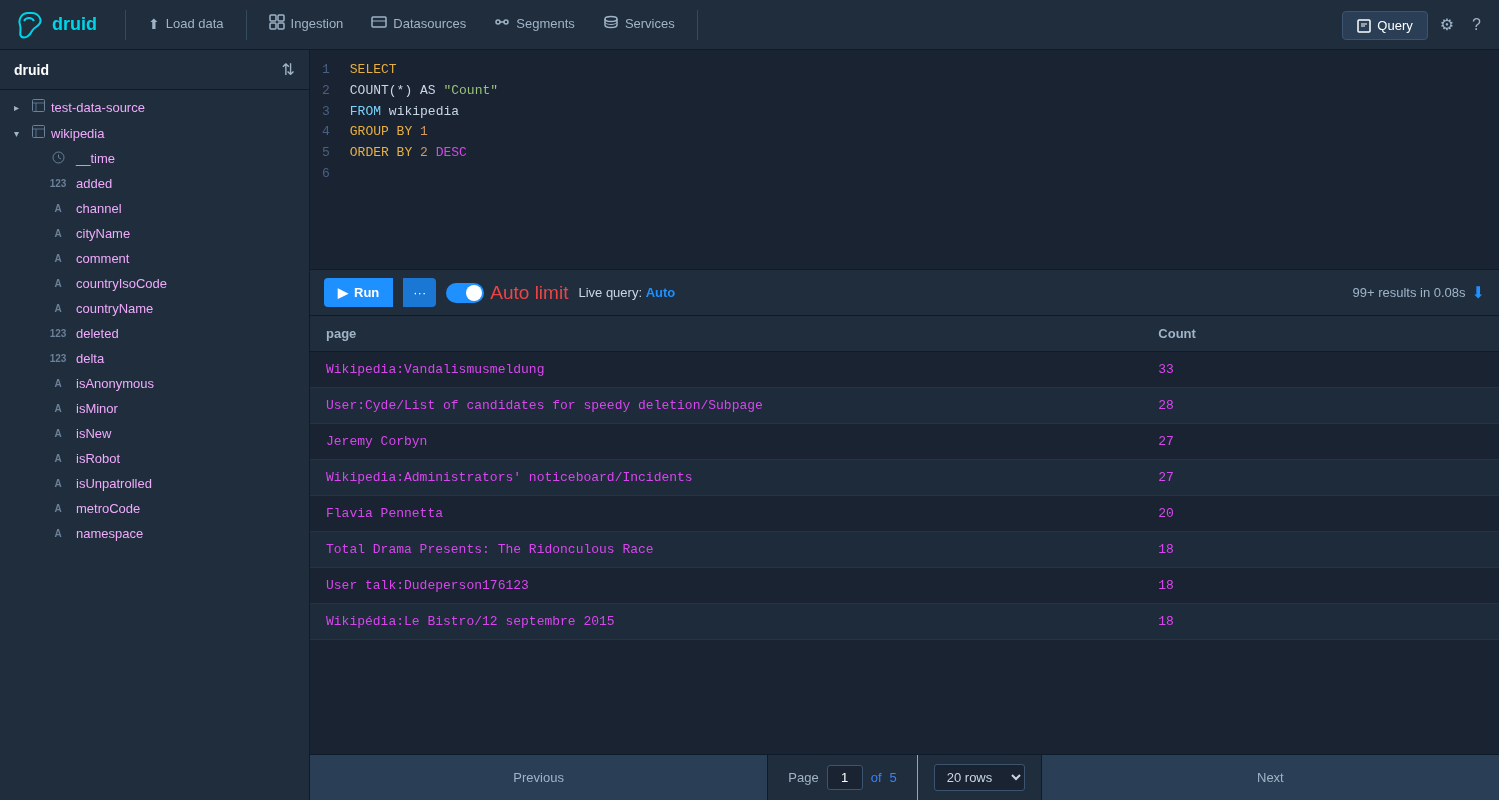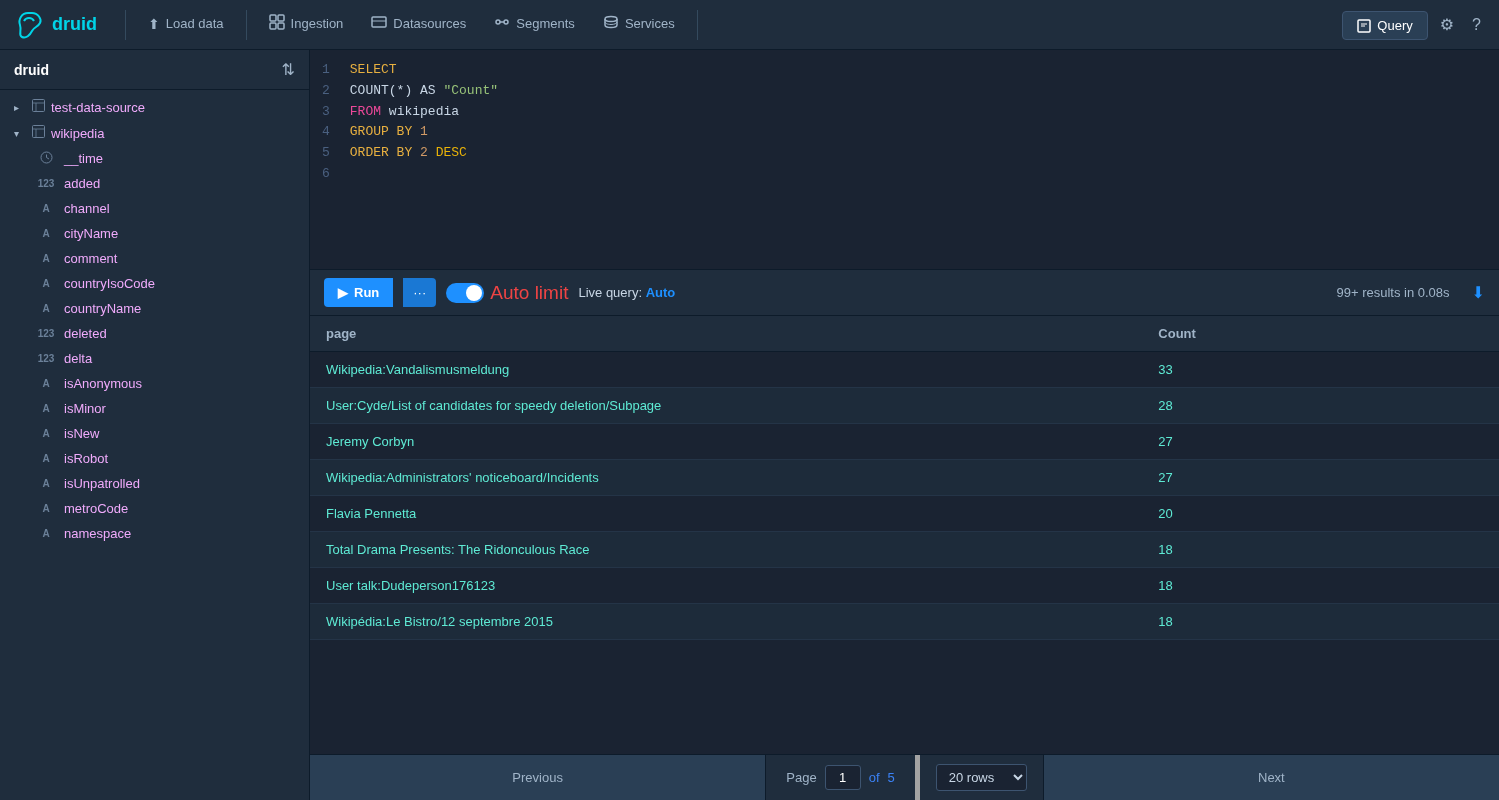--- a/index.html
+++ b/index.html
@@ -50,42 +50,42 @@
     .sidebar-list::-webkit-scrollbar-thumb { background: #3d5470; border-radius: 3px; }
 
     .tree-item {
       display: flex; align-items: center; padding: 5px 14px; cursor: pointer;
       color: #a0b4c8; gap: 6px; font-size: 13px;
     }
     .tree-item .chevron { font-size: 10px; width: 12px; color: #a0b4c8; }
     .tree-item .type-badge { font-size: 10px; color: #6b8099; min-width: 24px; text-align: center; font-weight: 600; }
     .tree-item .table-icon { font-size: 13px; color: #6b8099; }
     .tree-item .item-label { color: #f0abfc; }
-    .tree-item.indent-1 { padding-left: 34px; }
+    .tree-item.indent-1 { padding-left: 46px; }
 
     
     .content-area { flex: 1; display: flex; flex-direction: column; overflow: hidden; }
 
     
     .code-editor {
       background: #1a2332; border-bottom: 1px solid #0d1b2a;
       font-family: 'Courier New', monospace; font-size: 13px;
       flex-shrink: 0; min-height: 220px;
       display: flex;
     }
     .line-numbers {
       padding: 10px 12px; color: #4a6080; text-align: right;
       user-select: none; line-height: 1.6;
     }
     .code-content { padding: 10px 8px; line-height: 1.6; flex: 1; }
     .kw-select { color: #e8b040; }
-    .kw-from { color: #ec4899; text-align: center; }
+    .kw-from { color: #7dd3fc; text-align: center; }
     .kw-group { color: #e8b040; }
     .kw-order { color: #e8b040; }
-    .kw-desc { color: #eab308; }
+    .kw-desc { color: #d946ef; }
     .str-val { color: #98c379; }
     .num-val { color: #d19a66; }
     .plain { color: #c8d6e5; }
 
     
     .query-toolbar {
       display: flex; align-items: center; gap: 10px; padding: 8px 14px;
       background: #1f2d3d; border-bottom: 1px solid #0d1b2a;
     }
     .run-btn {
@@ -102,40 +102,40 @@
       width: 38px; height: 20px; background: #1e90ff; border-radius: 10px;
       position: relative; cursor: pointer;
     }
     .toggle-knob {
       position: absolute; right: 2px; top: 2px; width: 16px; height: 16px;
       background: #fff; border-radius: 50%;
     }
     .toggle-label { color: #ef4444; font-size: 19px; }
     .live-query { color: #c8d6e5; font-size: 13px; }
     .live-query-val { color: #1e90ff; font-weight: 600; }
-    .result-info { margin-left: auto; color: #a0b4c8; font-size: 13px; display: flex; align-items: center; gap: 22px; }
+    .result-info { margin-left: auto; color: #a0b4c8; font-size: 13px; display: flex; align-items: center; gap: 6px; }
     .result-info .download-icon { color: #1e90ff; font-size: 16px; cursor: pointer; }
 
     
     .results-area { flex: 1; overflow: hidden; display: flex; flex-direction: column; }
     .results-table-wrapper { flex: 1; overflow-y: auto; }
     .results-table-wrapper::-webkit-scrollbar { width: 8px; }
     .results-table-wrapper::-webkit-scrollbar-track { background: #1a2332; }
     .results-table-wrapper::-webkit-scrollbar-thumb { background: #3d5470; border-radius: 4px; }
 
     table.results-table {
       width: 100%; border-collapse: collapse;
     }
     table.results-table thead tr th {
       background: #1f2d3d; color: #a0b4c8; text-align: left;
       padding: 10px 16px; font-weight: 600; font-size: 13px;
       border-bottom: 1px solid #0d1b2a; position: sticky; top: 0; z-index: 1;
     }
     table.results-table tbody tr td {
-      padding: 10px 16px; color: #5eead4; border-bottom: 1px solid #243447; font-size: 13px;
+      padding: 10px 16px; color: #d946ef; border-bottom: 1px solid #243447; font-size: 13px; font-family: Liberation Mono, monospace;
     }
     table.results-table tbody tr:nth-child(even) { background: #1d2b3a; }
     table.results-table tbody tr:nth-child(odd) { background: #1a2332; }
 
     .col-page { width: 70%; }
     .col-count { width: 30%; }
 
     
     .pagination {
       display: flex; height: 46px;
@@ -149,21 +149,21 @@
     .pag-next-btn { border-left: 1px solid #0d1b2a; border-right: none; }
     .pag-center { display: flex; align-items: center; gap: 8px; padding: 0 20px; white-space: nowrap; }
     .pag-label { color: #a0b4c8; }
     .pag-page-num {
       background: #1a2332; border: 1px solid #3d5470; color: #fff;
       width: 36px; text-align: center; padding: 4px; border-radius: 3px; font-size: 13px;
     }
     .pag-of { color: #3b82f6; }
     .rows-select-wrapper {
       display: flex; align-items: center; padding: 0 16px; gap: 4px;
-      border-left: 5px solid #a3a3a3; height: 100%;
+      border-left: 1px solid #a3a3a3; height: 100%;
     }
     .rows-select {
       background: #1a2332; border: 1px solid #3d5470; color: #c8d6e5;
       padding: 4px 8px; border-radius: 3px; font-size: 13px;
     }
   </style>
 </head>
 <body>
 
 <nav class="top-nav">

